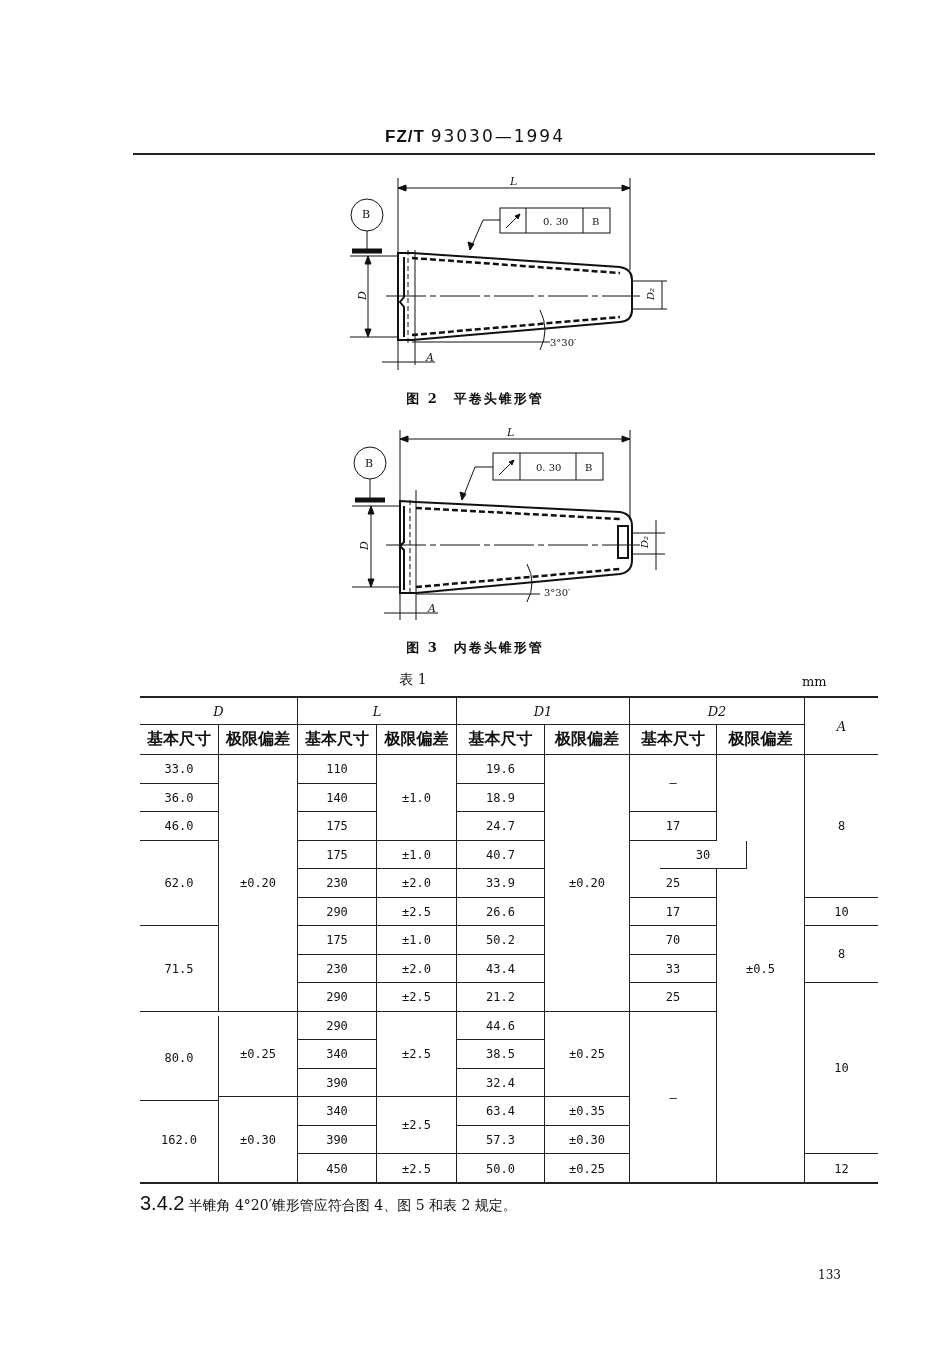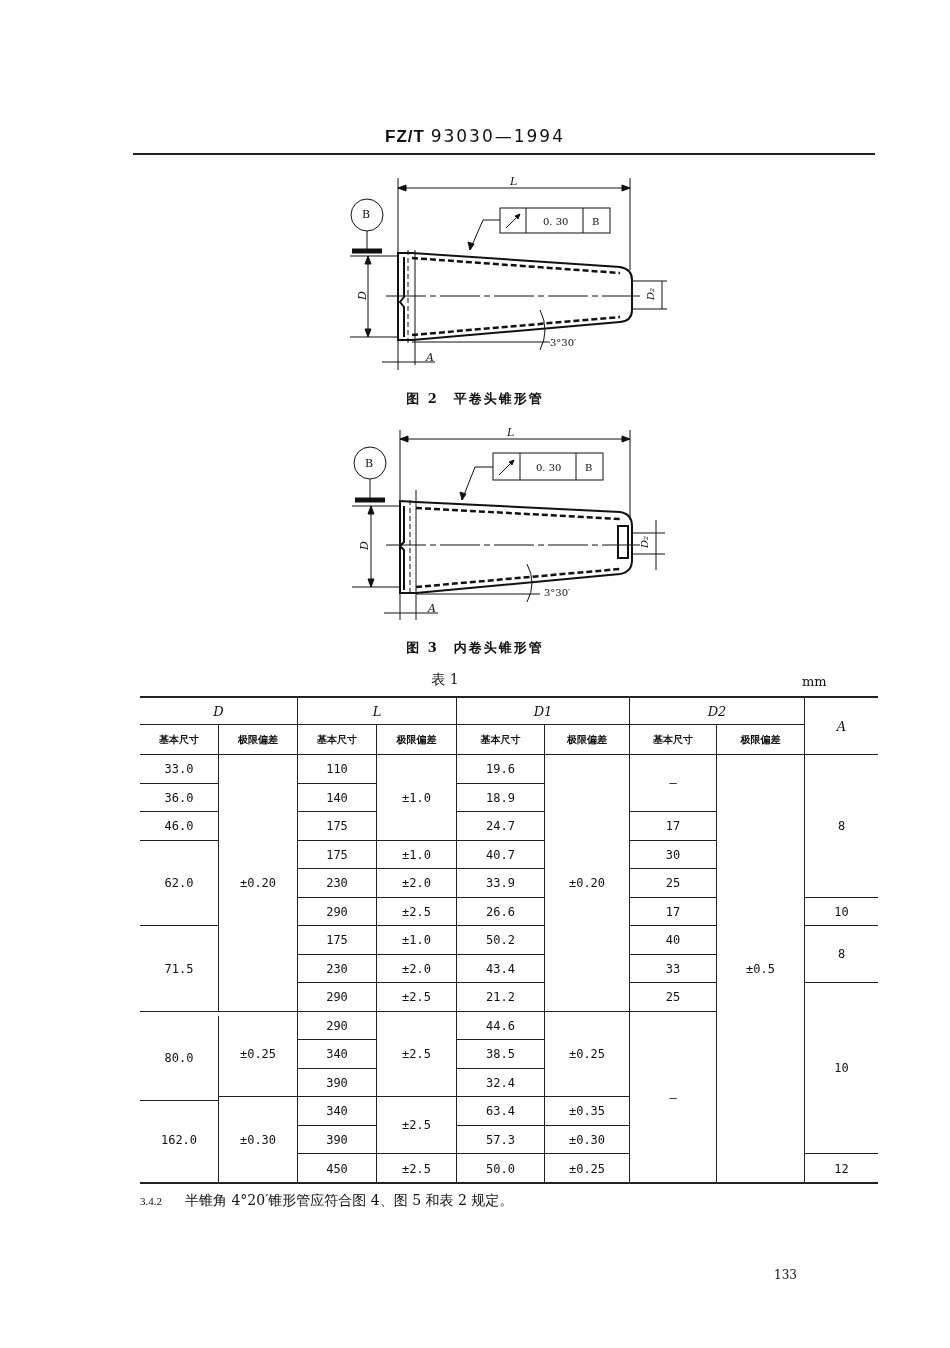--- a/index.html
+++ b/index.html
@@ -2,31 +2,31 @@
 <html><head>
 <meta charset="utf-8">
 <style>
   html,body{margin:0;padding:0;background:#fff;}
   body{width:950px;height:1348px;position:relative;overflow:hidden;font-family:"DejaVu Serif",serif;color:#111;}
   .abs{position:absolute;}
   .hdr-code{left:0;width:950px;top:126px;text-align:center;font-size:17px;letter-spacing:1px;font-weight:bold;font-family:"Liberation Sans",sans-serif;}
   .hdr-code .n{font-weight:normal;font-family:"DejaVu Sans",sans-serif;letter-spacing:2px;}
   .hdr-rule{left:133px;top:153px;width:742px;height:2px;background:#222;}
   .caption{left:0;width:950px;text-align:center;font-size:13px;font-weight:bold;letter-spacing:2px;}
-  .tbl-title{left:0;width:826px;top:671px;text-align:center;font-size:14px;padding-left:32px;}
+  .tbl-title{left:0;width:826px;top:671px;text-align:center;font-size:14px;}
   .unit{left:802px;top:674px;font-size:13px;}
   .cell{position:absolute;box-sizing:border-box;display:flex;align-items:center;justify-content:center;font-size:12px;font-family:"DejaVu Sans Mono",monospace;border-right:1px solid #222;border-bottom:1px solid #222;}
-  .cell.h{font-family:"DejaVu Serif",serif;font-size:10px;font-weight:bold;}
+  .cell.h{font-family:"DejaVu Serif",serif;font-size:16px;font-weight:bold;}
   .cell.hi{font-style:italic;font-size:13px;font-family:"DejaVu Serif",serif;}
   .cell.last{border-right:none;}
   .tbl-top{left:140px;top:696px;width:738px;height:2px;background:#222;}
   .tbl-bot{left:140px;top:1182px;width:738px;height:2px;background:#222;}
   .clause{left:140px;top:1192px;font-size:14px;}
-  .clause .num{font-family:Liberation Serif, serif;font-size:11px;margin-right:23px;}
-  .pageno{left:774px;top:1268px;font-size:12px;}
+  .clause .num{font-family:Liberation Sans, sans-serif;font-size:20px;margin-right:4px;}
+  .pageno{left:818px;top:1268px;font-size:12px;}
 </style>
 </head>
 <body>
 
 <div class="abs hdr-code"><span>FZ/T</span> <span class="n">93030—1994</span></div>
 <div class="abs hdr-rule"></div>
 
 <svg class="abs" style="left:340px;top:170px" width="340" height="215">
   <g stroke="#111" fill="none" stroke-width="1">
 
@@ -215,24 +215,24 @@
 <div class="cell" style="left:457px;top:1154px;width:88px;height:29px;border-bottom:none">50.0</div>
 
 <div class="cell" style="left:545px;top:755px;width:85px;height:257px">±0.20</div>
 <div class="cell" style="left:545px;top:1012px;width:85px;height:85px">±0.25</div>
 <div class="cell" style="left:545px;top:1097px;width:85px;height:29px">±0.35</div>
 <div class="cell" style="left:545px;top:1126px;width:85px;height:28px">±0.30</div>
 <div class="cell" style="left:545px;top:1154px;width:85px;height:29px;border-bottom:none">±0.25</div>
 
 <div class="cell" style="left:630px;top:755px;width:87px;height:57px">—</div>
 <div class="cell" style="left:630px;top:812px;width:87px;height:29px">17</div>
-<div class="cell" style="left:630px;top:841px;width:87px;height:28px">30</div>
+<div class="cell" style="left:660px;top:841px;width:87px;height:28px">30</div>
 <div class="cell" style="left:630px;top:869px;width:87px;height:29px">25</div>
 <div class="cell" style="left:630px;top:898px;width:87px;height:28px">17</div>
-<div class="cell" style="left:630px;top:926px;width:87px;height:29px">40</div>
+<div class="cell" style="left:630px;top:926px;width:87px;height:29px">70</div>
 <div class="cell" style="left:630px;top:955px;width:87px;height:28px">33</div>
 <div class="cell" style="left:630px;top:983px;width:87px;height:29px">25</div>
 <div class="cell" style="left:630px;top:1012px;width:87px;height:171px;border-bottom:none">—</div>
 
 <div class="cell" style="left:717px;top:755px;width:88px;height:428px;border-bottom:none">±0.5</div>
 
 <div class="cell last" style="left:805px;top:755px;width:73px;height:143px">8</div>
 <div class="cell last" style="left:805px;top:898px;width:73px;height:28px">10</div>
 <div class="cell last" style="left:805px;top:926px;width:73px;height:57px">8</div>
 <div class="cell last" style="left:805px;top:983px;width:73px;height:171px">10</div>

